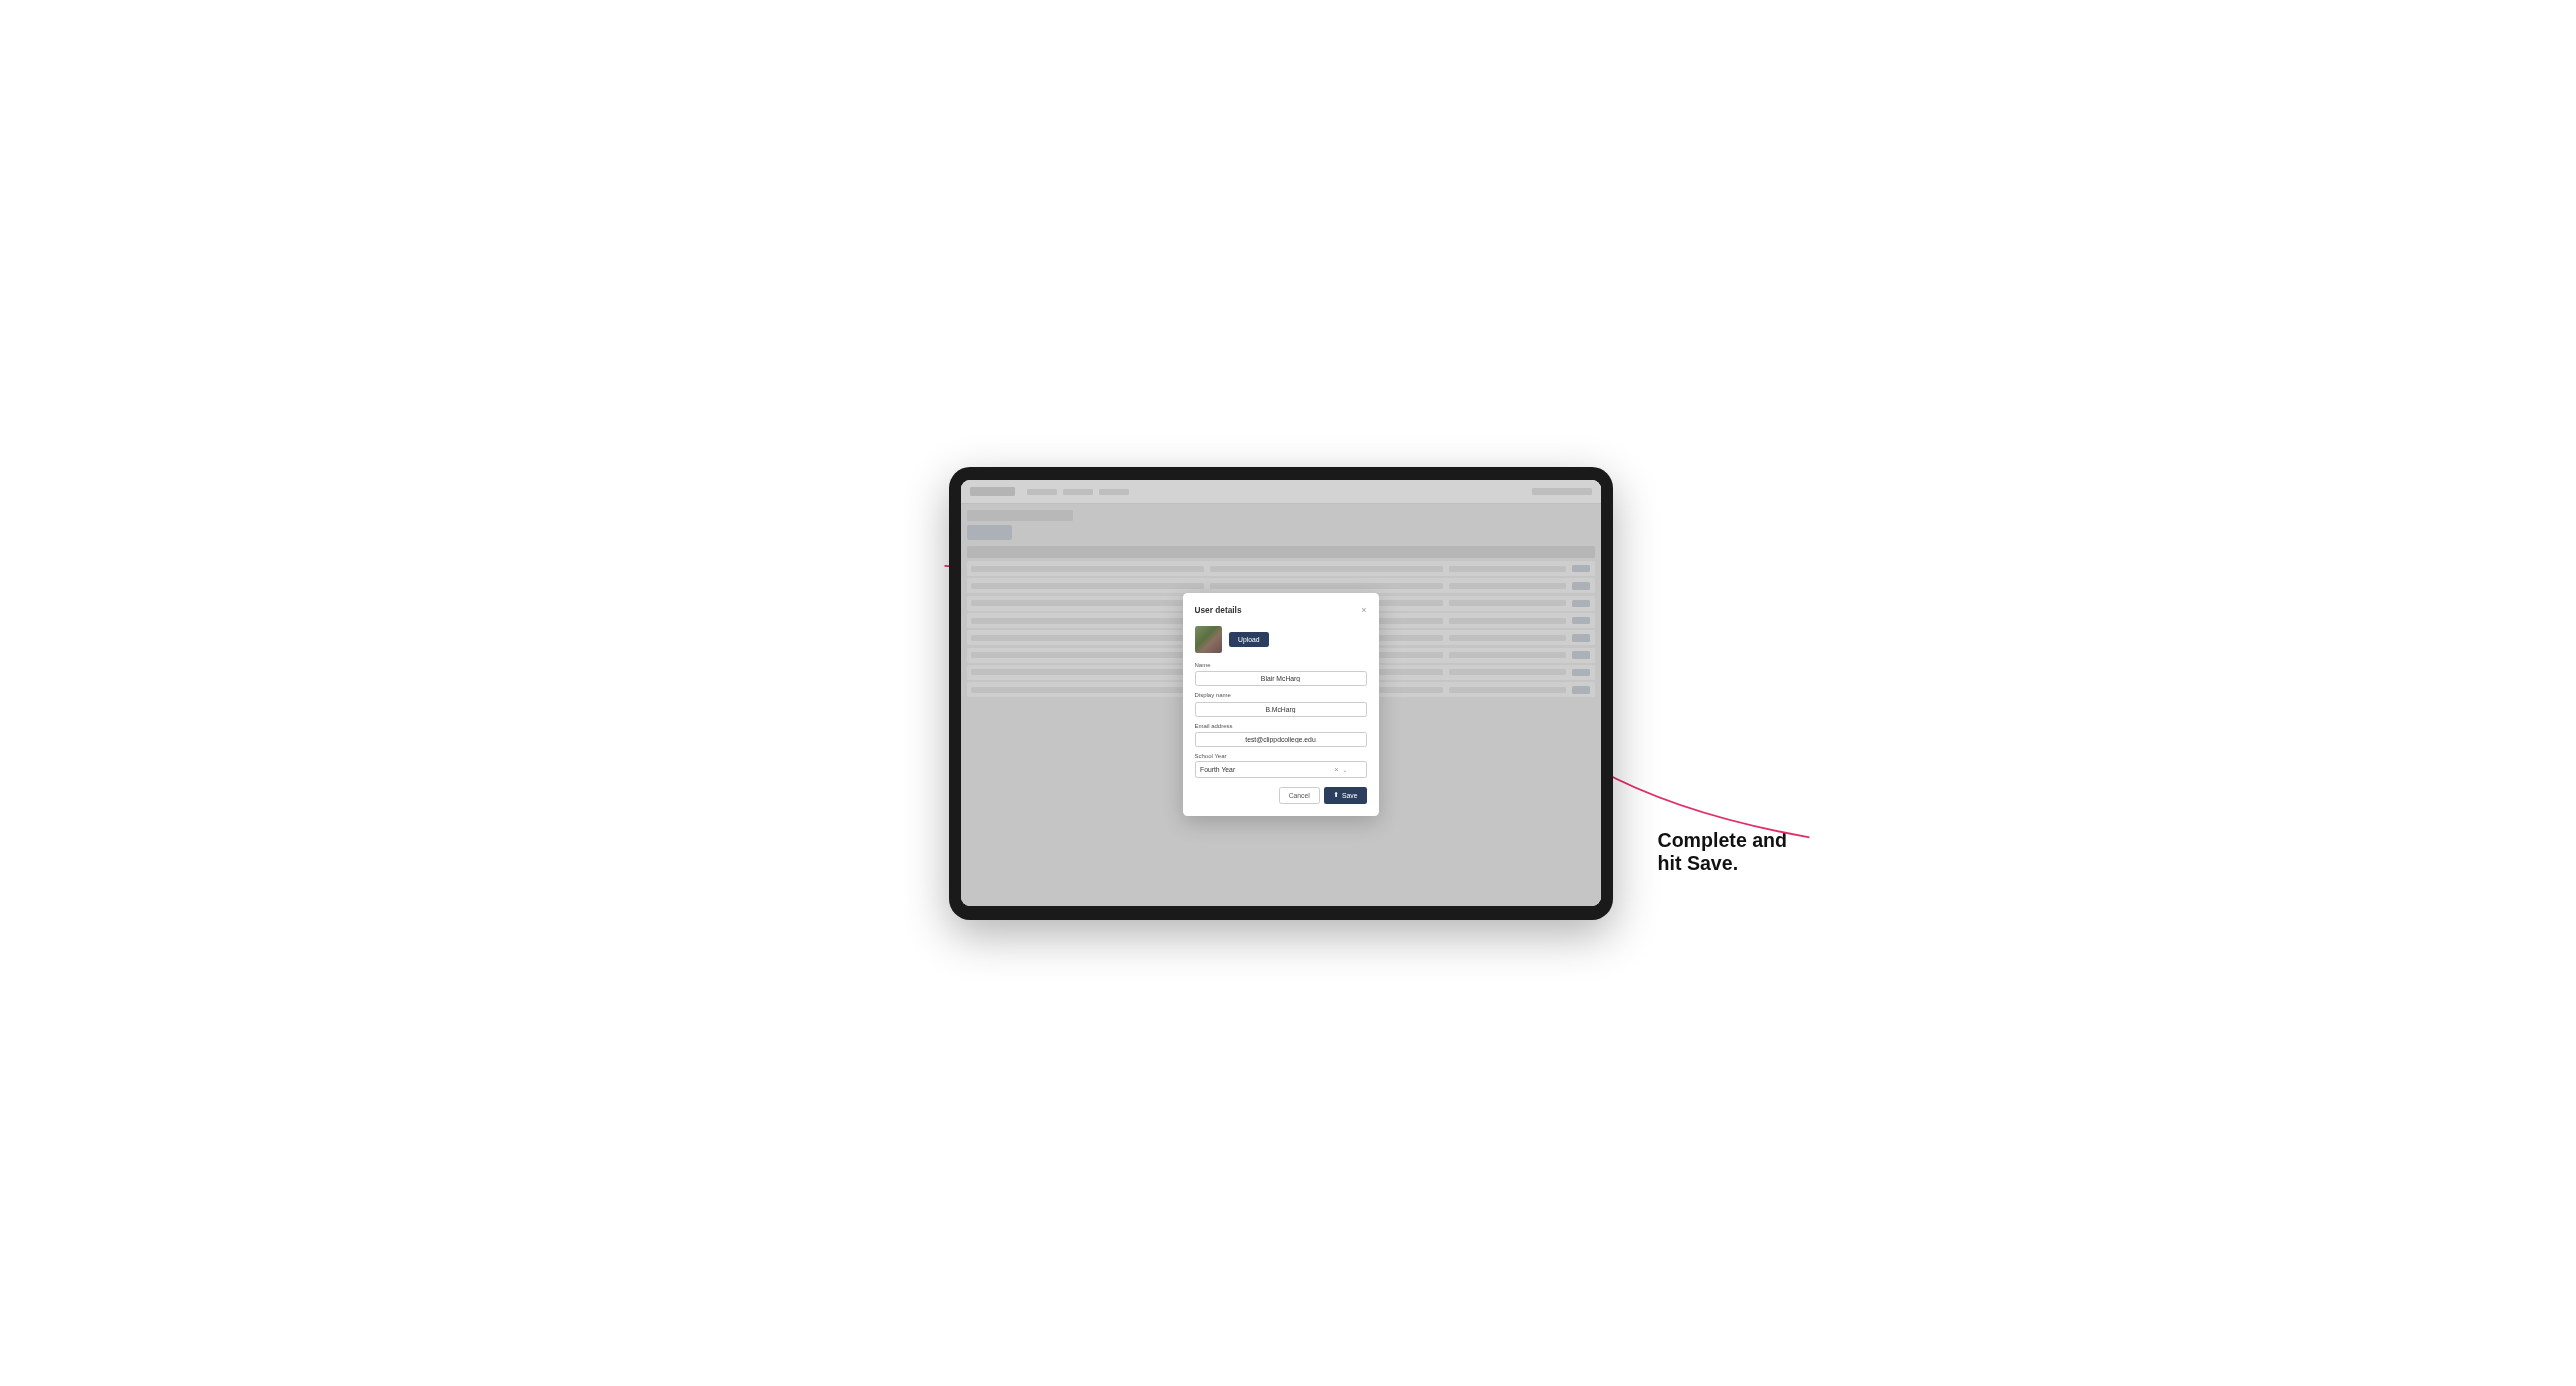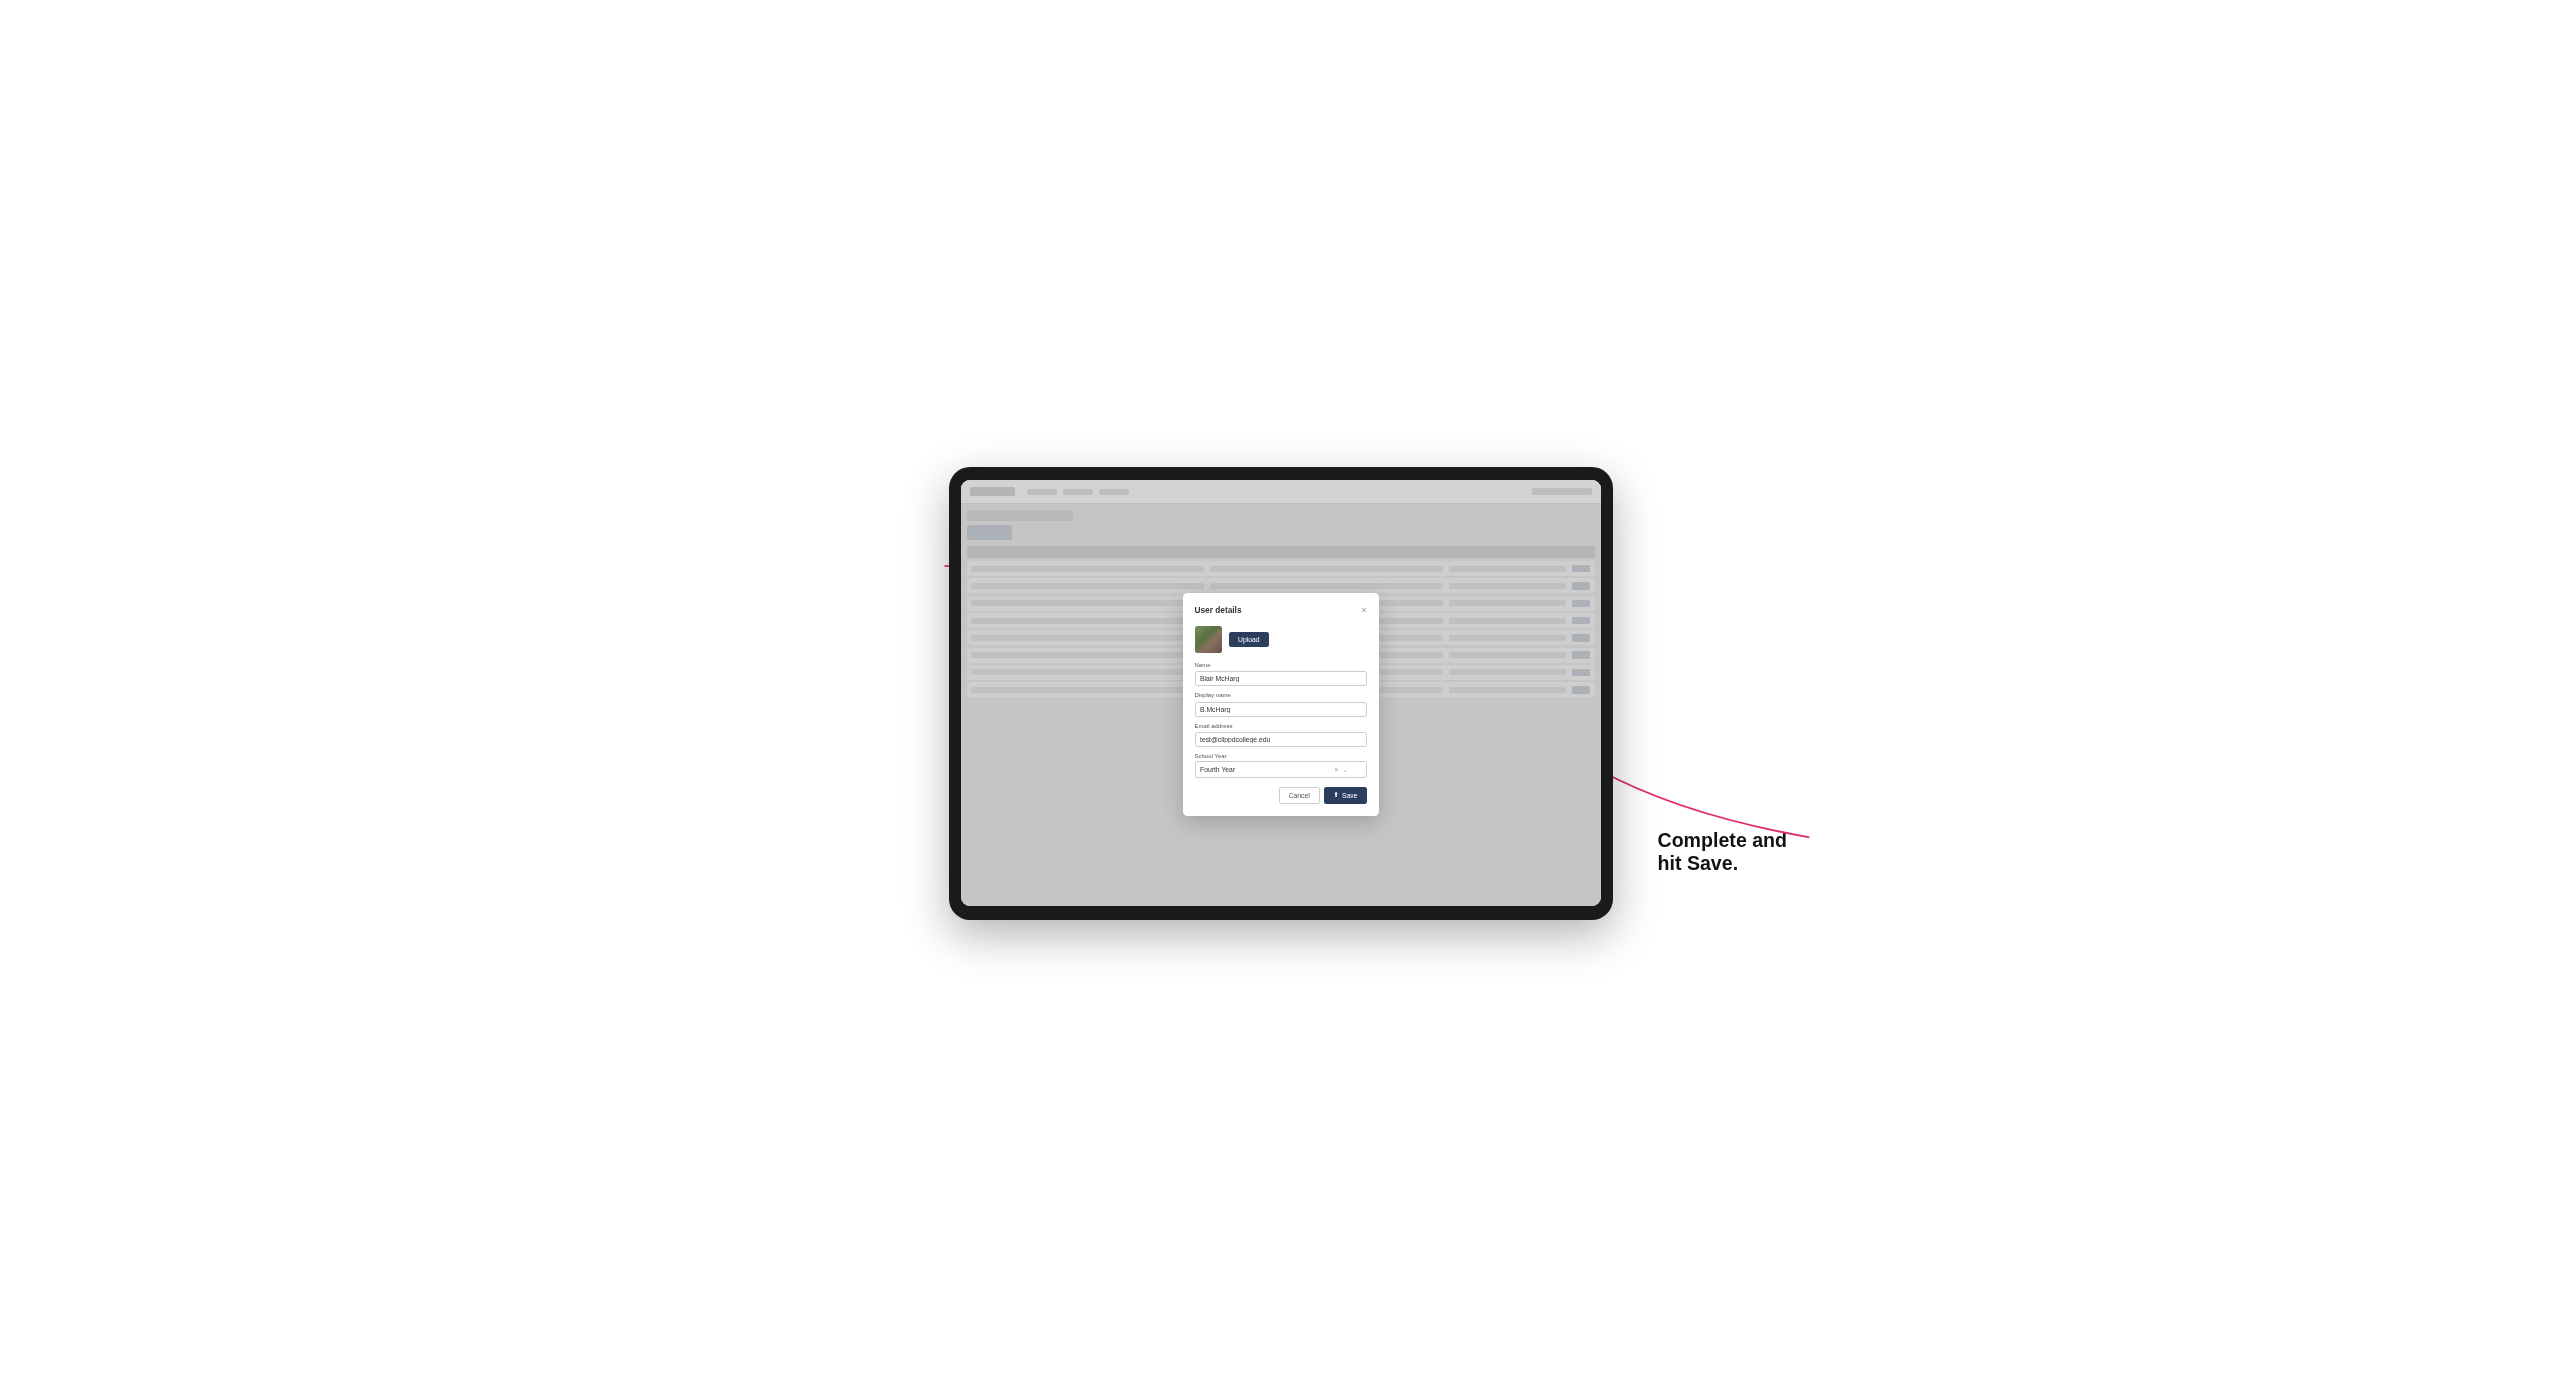--- a/index.html
+++ b/index.html
@@ -269,20 +269,21 @@
     }
 
     .form-input {
       width: 100%;
       border: 0.8px solid #ccc;
       border-radius: 2.3px;
       padding: 3px 4.5px;
       font-size: 6.8px;
       color: #333;
       outline: none;
+      text-align: center;
     }
 
     .form-select-display {
       width: 100%;
       border: 0.8px solid #ccc;
       border-radius: 2.3px;
       padding: 3px 18px 3px 4.5px;
       font-size: 6.8px;
       color: #333;
       background: #fff;

